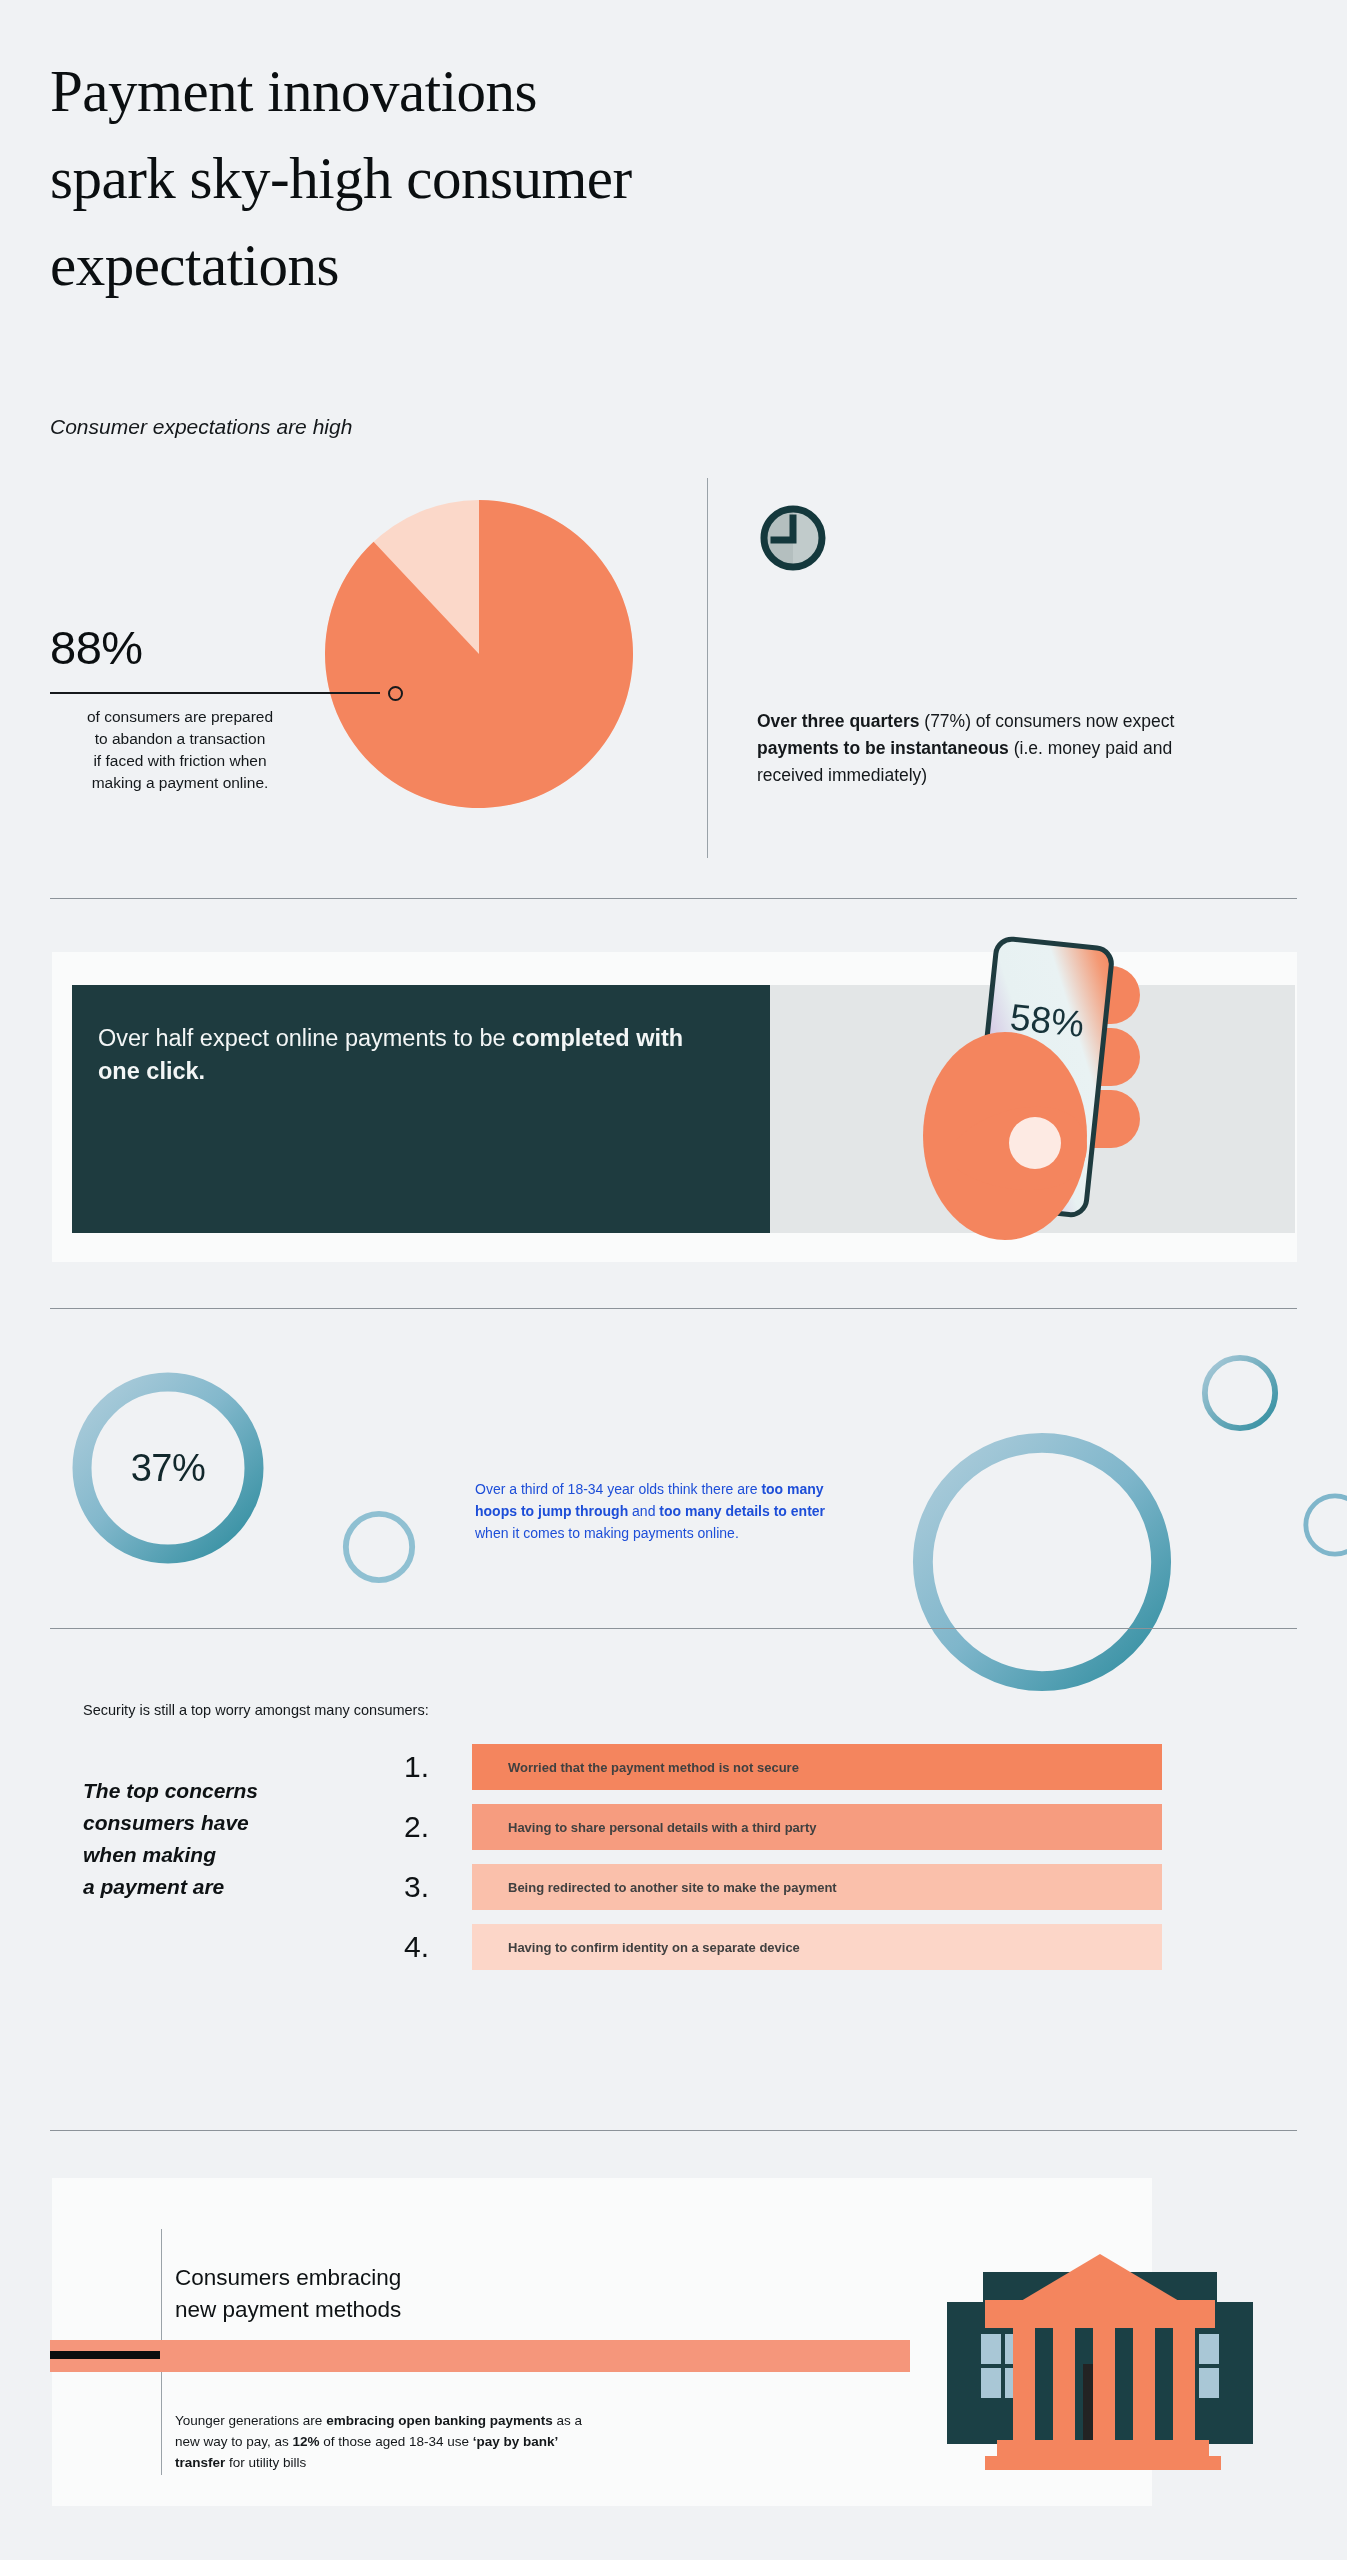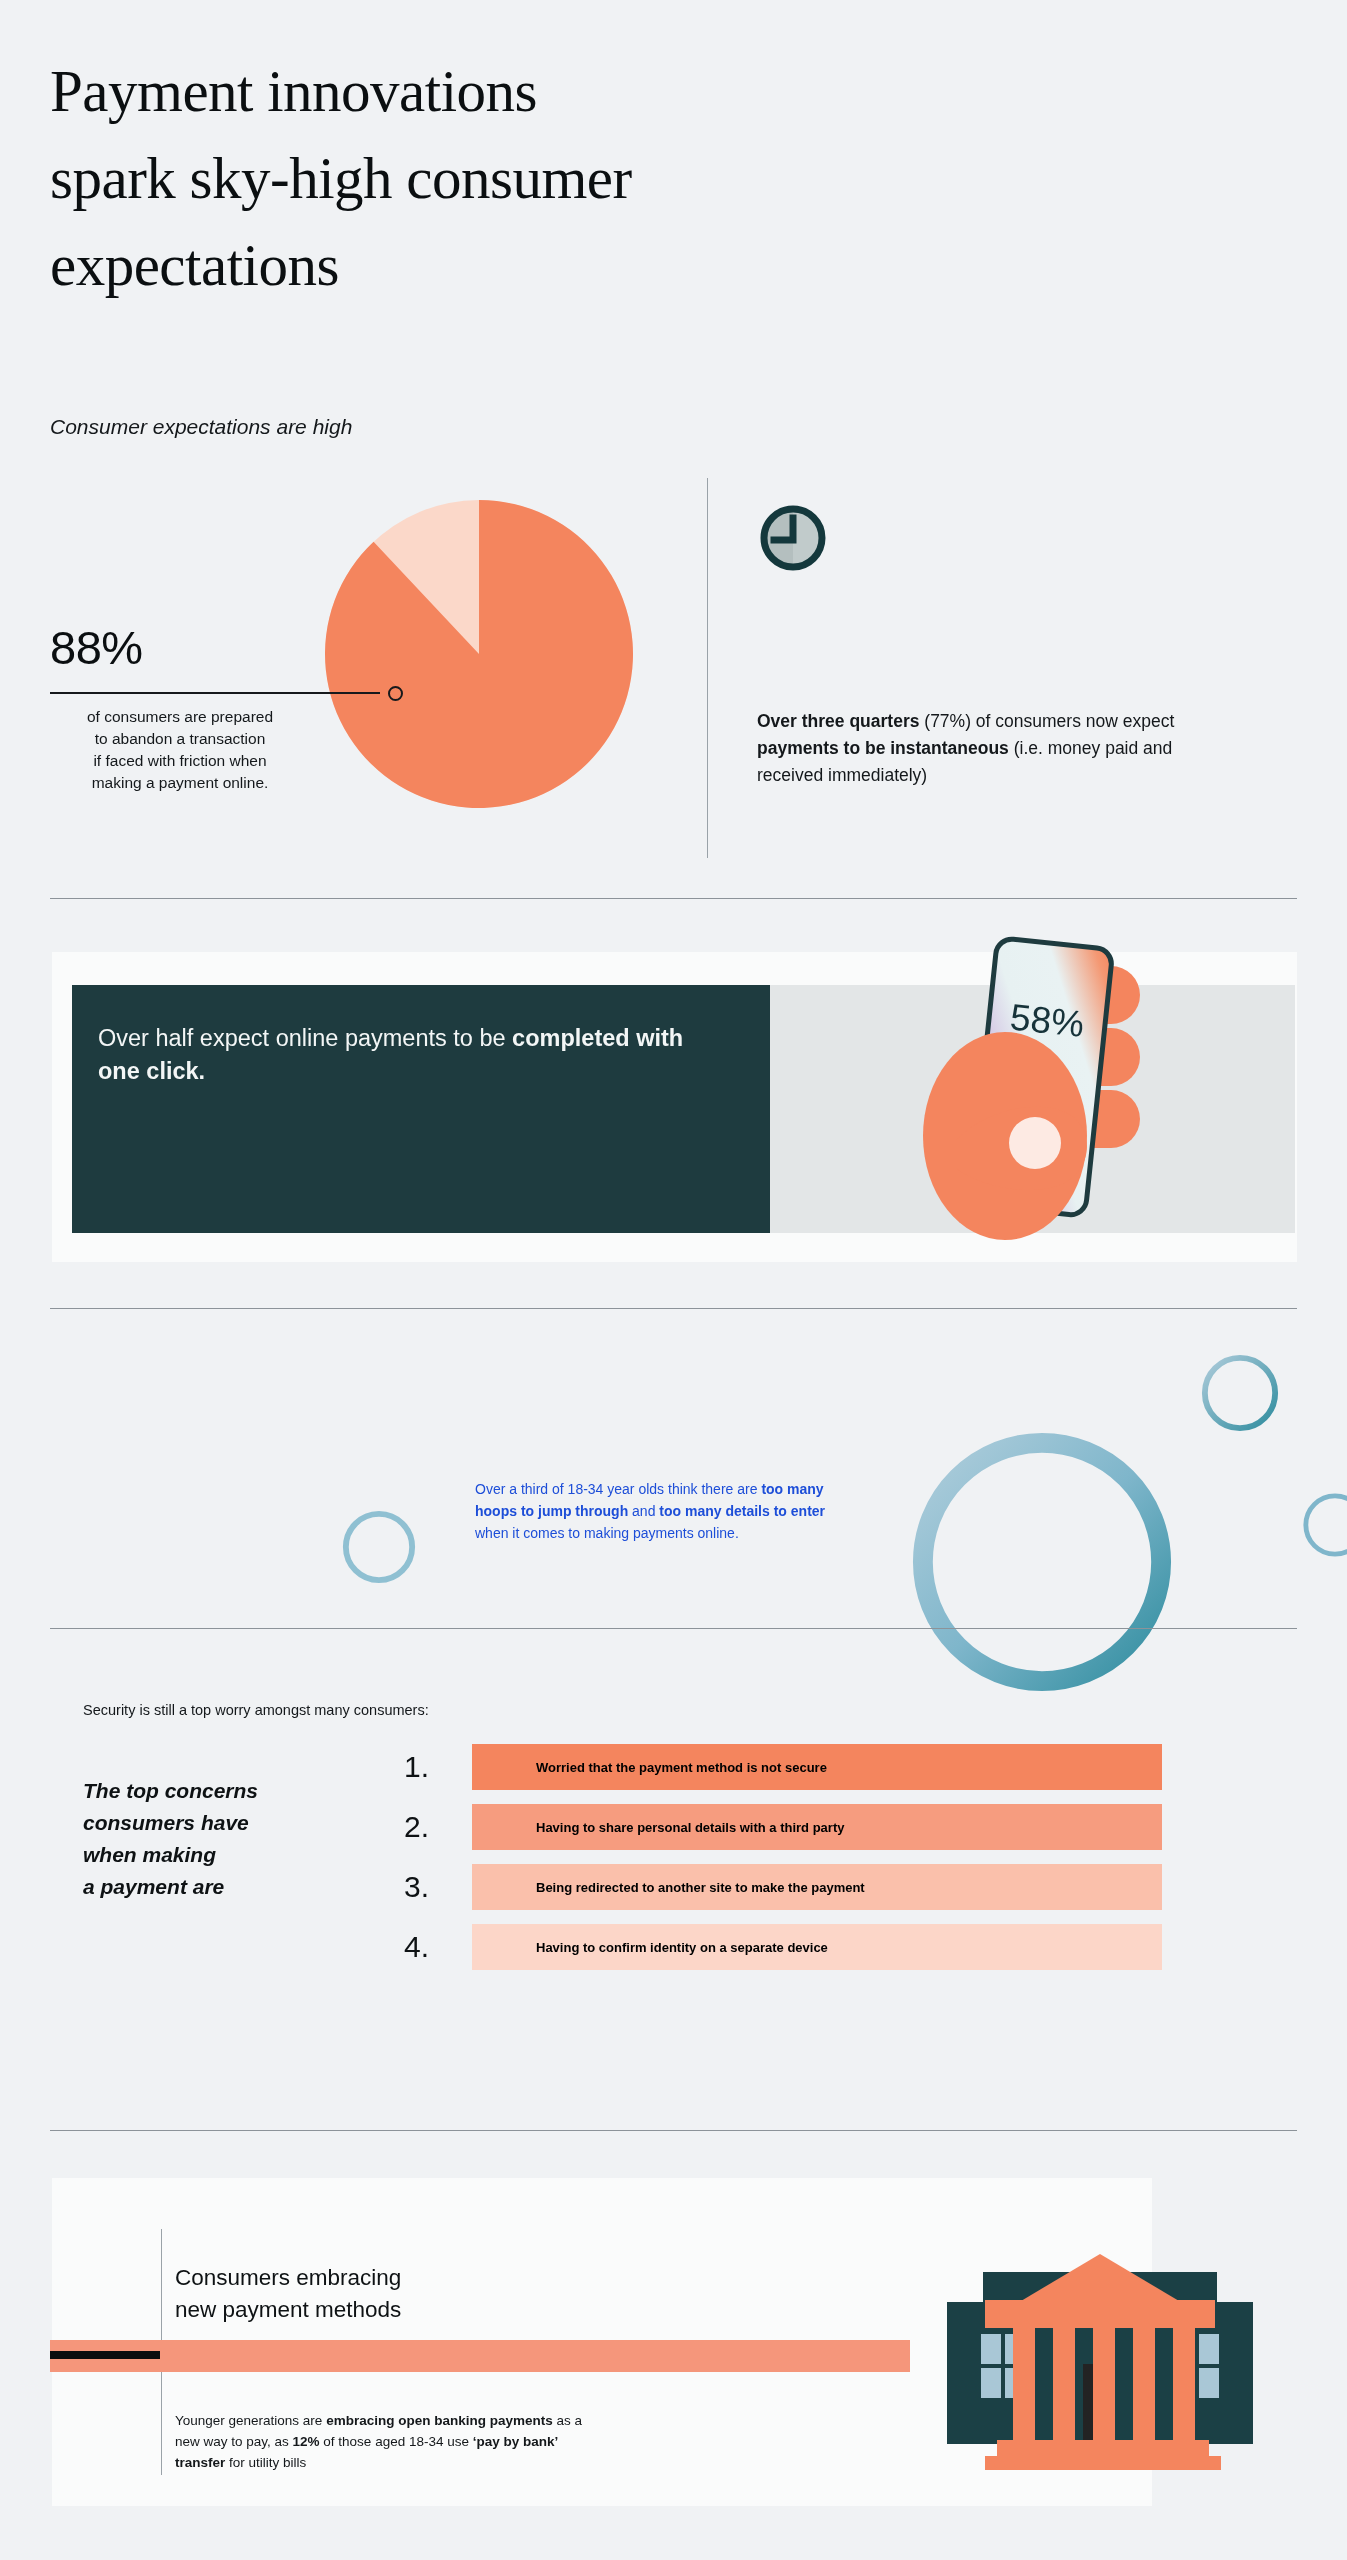--- a/index.html
+++ b/index.html
@@ -208,24 +208,24 @@
   }
   .rank-bar {
     position: absolute;
     left: 68px;
     width: 690px;
     height: 100%;
     display: flex;
     align-items: center;
   }
   .rank-bar span {
-    padding-left: 64px;
+    padding-left: 36px;
     font-size: 13px;
     font-weight: 700;
-    color: #000000;
+    color: #404040;
   }
 
   
   .bottom-panel {
     position: absolute;
     left: 52px; top: 2178px;
     width: 1100px; height: 328px;
     background: #FAFBFB;
   }
   .bottom-vrule {
@@ -337,20 +337,33 @@
 
     <ellipse cx="85" cy="208" rx="82" ry="104" fill="#F4855E"></ellipse>
 
     <path d="M36 212 C70 178 126 170 152 188 C176 206 170 244 142 256
              C110 270 58 258 36 240 Z" fill="#F4855E"></path>
     <circle cx="115" cy="215" r="26" fill="#FDEAE3"></circle>
   </svg>
 
   <div class="divider" id="div2"></div>
 
+  <div class="donut-wrap">
+    <svg viewBox="0 0 200 200" width="200" height="200">
+      <defs>
+        <linearGradient id="donutGrad" x1="0" y1="0" x2="1" y2="1">
+          <stop offset="0%" stop-color="#B0CEDC"></stop>
+          <stop offset="45%" stop-color="#83B8CC"></stop>
+          <stop offset="100%" stop-color="#2E8C9E"></stop>
+        </linearGradient>
+      </defs>
+      <circle cx="100" cy="100" r="86" fill="none" stroke="url(#donutGrad)" stroke-width="19" stroke-dasharray="540.4"></circle>
+    </svg>
+    <div class="donut-label">37%</div>
+  </div>
 
   <div class="tol-body"><span>Over a third of 18-34 year olds think there are </span><b>too many hoops to jump through</b><span> and </span><b>too many details to enter</b><span> when it comes to making payments online.</span></div>
 
   <svg class="deco" id="deco-small1" viewBox="0 0 80 80">
     <circle cx="40" cy="40" r="34" fill="none" stroke="#8FC0D2" stroke-width="6"></circle>
   </svg>
   <svg class="deco" id="deco-big" viewBox="0 0 270 270">
     <defs>
       <linearGradient id="ringGradBig" x1="0" y1="0" x2="1" y2="1">
         <stop offset="0%" stop-color="#B0CEDC"></stop>

